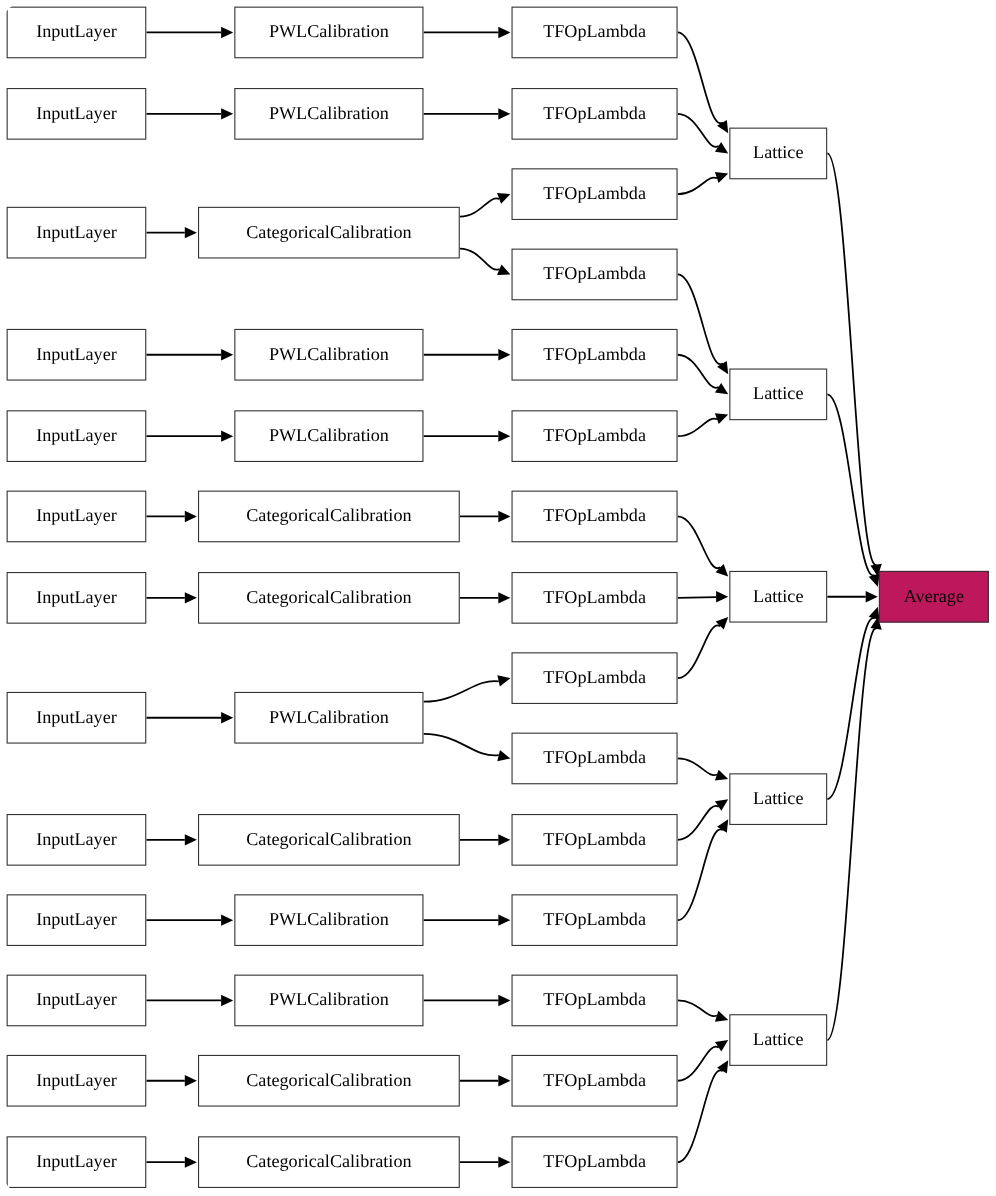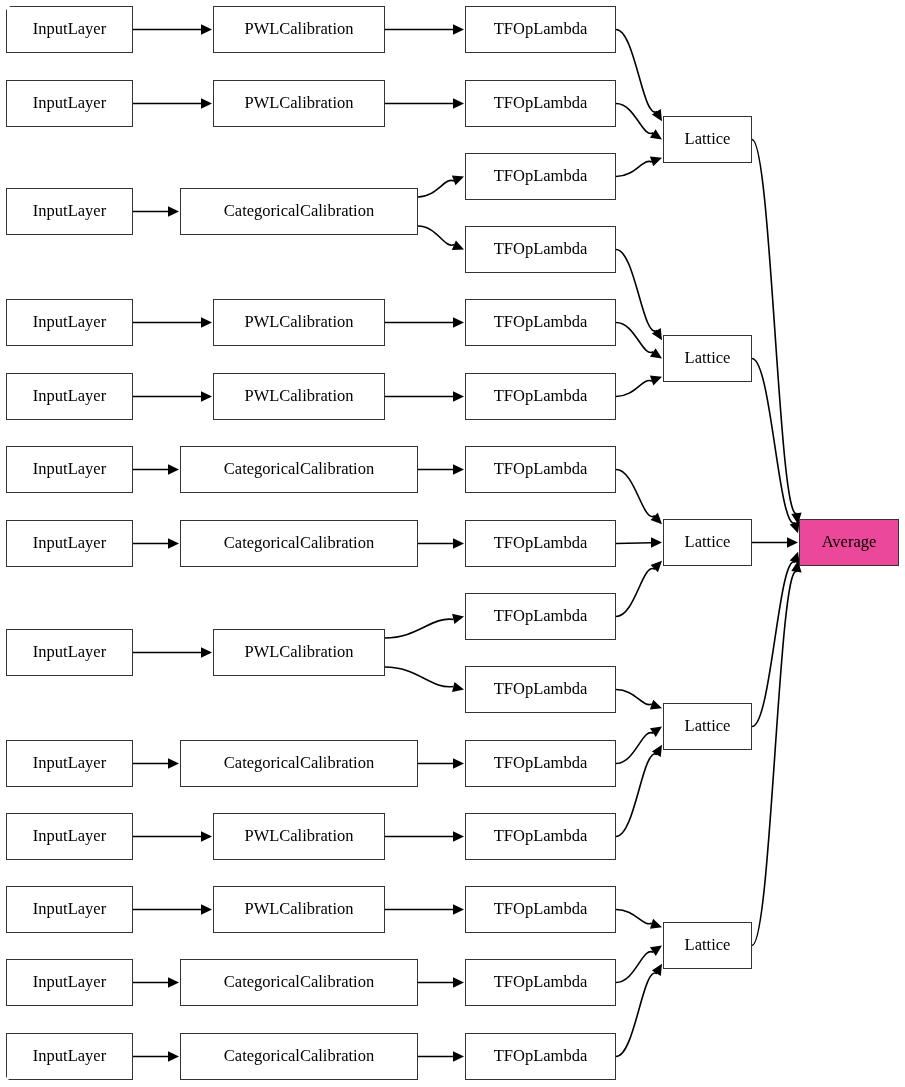--- a/index.html
+++ b/index.html
@@ -180,14 +180,14 @@
     <div class="node" style="left: 465px; top: 740px; width: 151px; height: 47px; border-color: rgb(51, 51, 51); background: rgb(255, 255, 255);">TFOpLambda</div>
     <div class="node" style="left: 465px; top: 813px; width: 151px; height: 47px; border-color: rgb(51, 51, 51); background: rgb(255, 255, 255);">TFOpLambda</div>
     <div class="node" style="left: 465px; top: 886px; width: 151px; height: 47px; border-color: rgb(51, 51, 51); background: rgb(255, 255, 255);">TFOpLambda</div>
     <div class="node" style="left: 465px; top: 959px; width: 151px; height: 47px; border-color: rgb(51, 51, 51); background: rgb(255, 255, 255);">TFOpLambda</div>
     <div class="node" style="left: 465px; top: 1033px; width: 151px; height: 47px; border-color: rgb(51, 51, 51); background: rgb(255, 255, 255);">TFOpLambda</div>
     <div class="node" style="left: 663px; top: 116px; width: 89px; height: 47px; border-color: rgb(51, 51, 51); background: rgb(255, 255, 255);">Lattice</div>
     <div class="node" style="left: 663px; top: 335px; width: 89px; height: 47px; border-color: rgb(51, 51, 51); background: rgb(255, 255, 255);">Lattice</div>
     <div class="node" style="left: 663px; top: 519px; width: 89px; height: 47px; border-color: rgb(51, 51, 51); background: rgb(255, 255, 255);">Lattice</div>
     <div class="node" style="left: 663px; top: 703px; width: 89px; height: 47px; border-color: rgb(51, 51, 51); background: rgb(255, 255, 255);">Lattice</div>
     <div class="node" style="left: 663px; top: 922px; width: 89px; height: 47px; border-color: rgb(51, 51, 51); background: rgb(255, 255, 255);">Lattice</div>
-    <div class="node" style="left: 799px; top: 519px; width: 100px; height: 47px; border-color: rgb(51, 51, 51); background: #ec4899;">Average</div>
+    <div class="node" style="left: 799px; top: 519px; width: 100px; height: 47px; border-color: rgb(51, 51, 51); background: #be185d;">Average</div>
   </div>
 
 </body></html>

